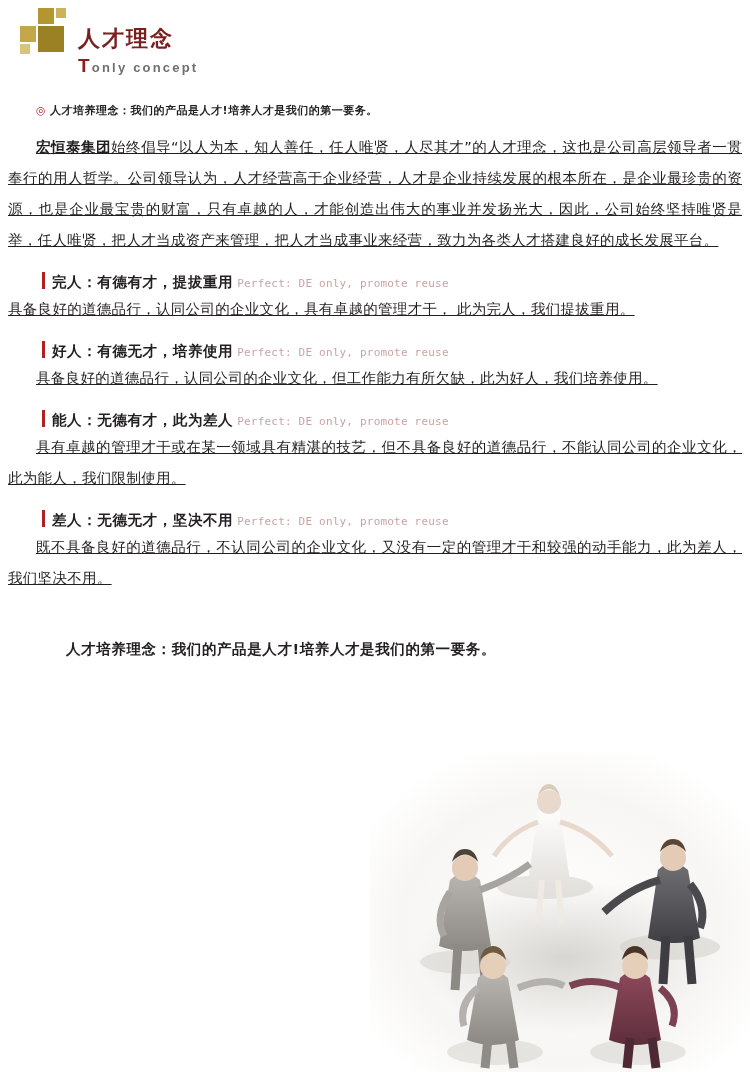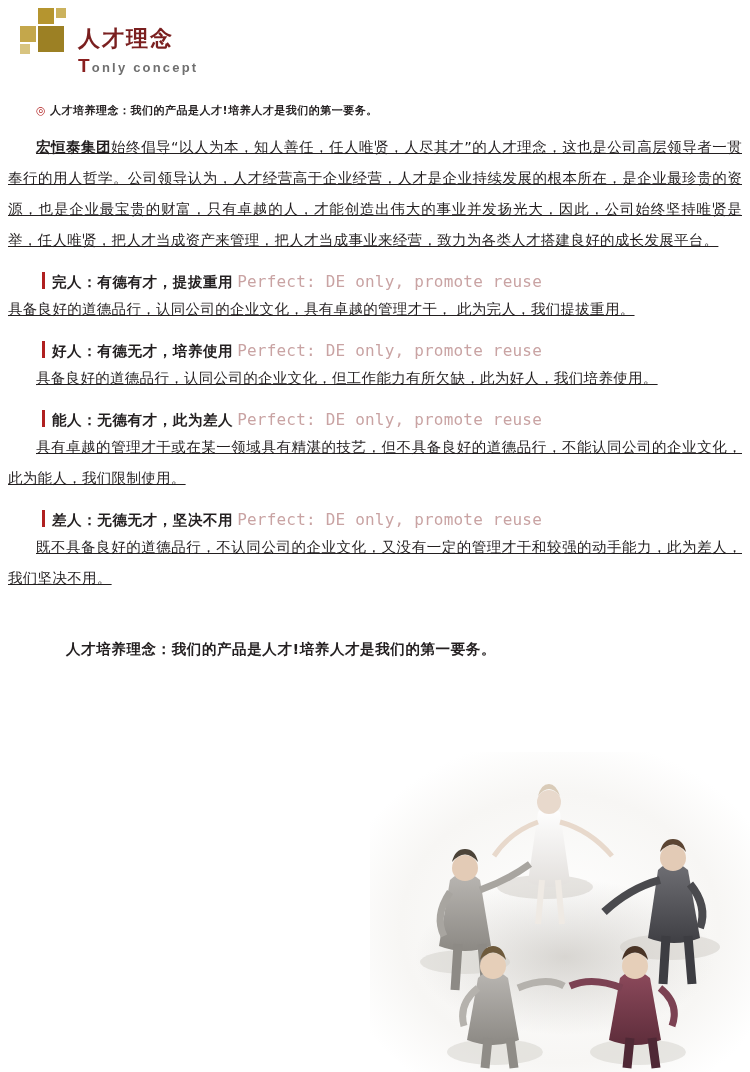--- a/index.html
+++ b/index.html
@@ -119,21 +119,21 @@
     flex: 0 0 auto;
   }
   .cat .title {
     font-size: 14.5px;
     font-weight: bold;
     letter-spacing: 0.6px;
     white-space: nowrap;
   }
   .cat .en {
     font-family: "DejaVu Sans Mono", monospace;
-    font-size: 16px;
+    font-size: 11px;
     color: #c9a3a3;
     margin-left: 4px;
     letter-spacing: 0.2px;
     white-space: nowrap;
   }
 
   .block-body {
     margin: 2px 0 0 0;
   }
 

